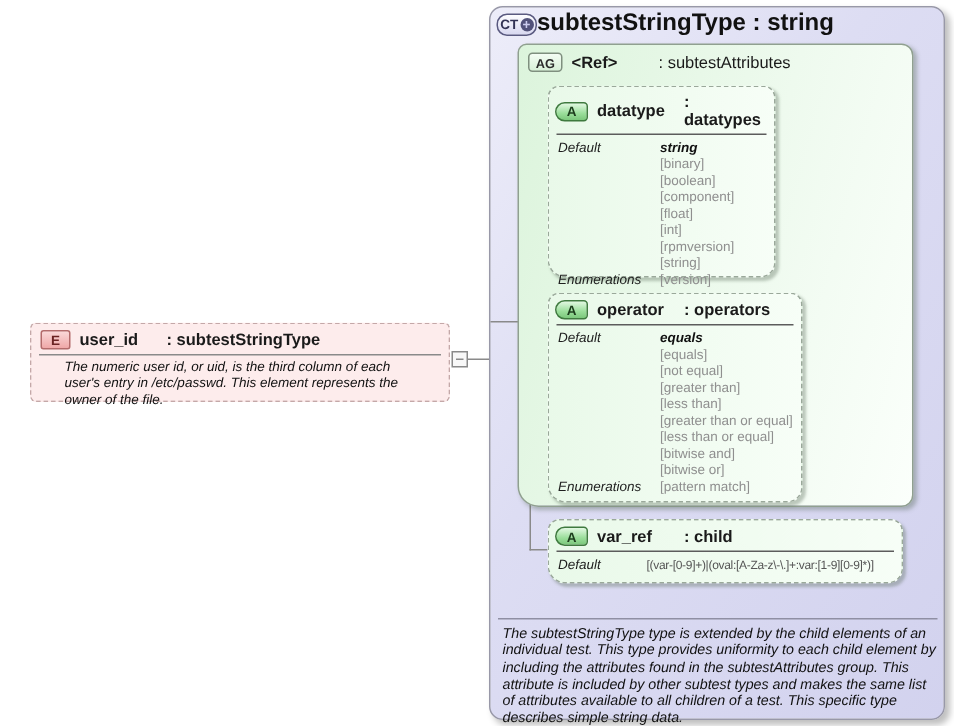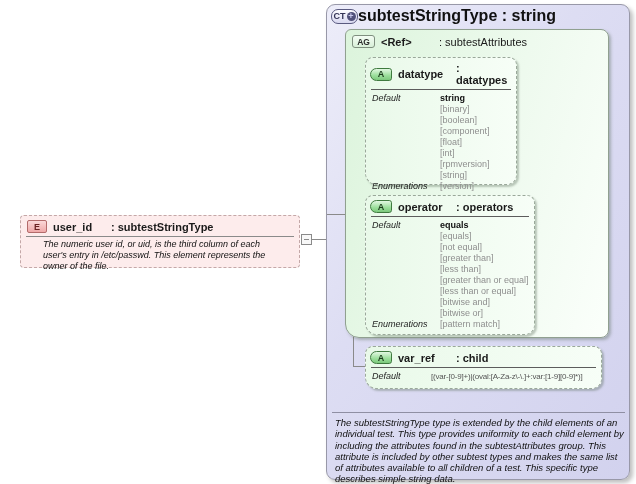--- a/index.html
+++ b/index.html
@@ -131,21 +131,21 @@
   }
   .attr-name { font-weight:bold; font-size:11px; min-width:52px; }
   .attr-type { font-weight:bold; font-size:11px; }
   .attr-divider { border-top:1px solid #5c5c5c; margin:0 5px; }
   .facets { padding:3px 5px 2px 6px; }
   .facet-row { display:flex; align-items:flex-end; }
   .facet-label {
     flex:0 0 68px; font-style:italic; font-size:9px; line-height:11px; color:#1e1e1e;
   }
   .facet-label.narrow { flex:0 0 40px; }
-  .facet-default { font-weight:bold; font-size:9px; line-height:11px; color:#111; }
+  .facet-default { font-weight:bold; font-size:9px; line-height:11px; color:#111;font-style:italic; }
   .facet-enums {
     font-size:9px; line-height:11px; color:#8f8f8f; white-space:pre-line;
   }
   .facet-pattern { font-size:8px; line-height:11px; color:#555; letter-spacing:-0.2px;padding-left:19px; }
 
   
   .ct-rule { position:absolute; left:5px; top:407px; width:293px; height:1px; background:#8f8fa3; }
   .ct-annotation {
     position:absolute; left:8px; top:412px; width:291px;
     font-style:italic; font-size:9.5px; line-height:11.3px; color:#101010;

